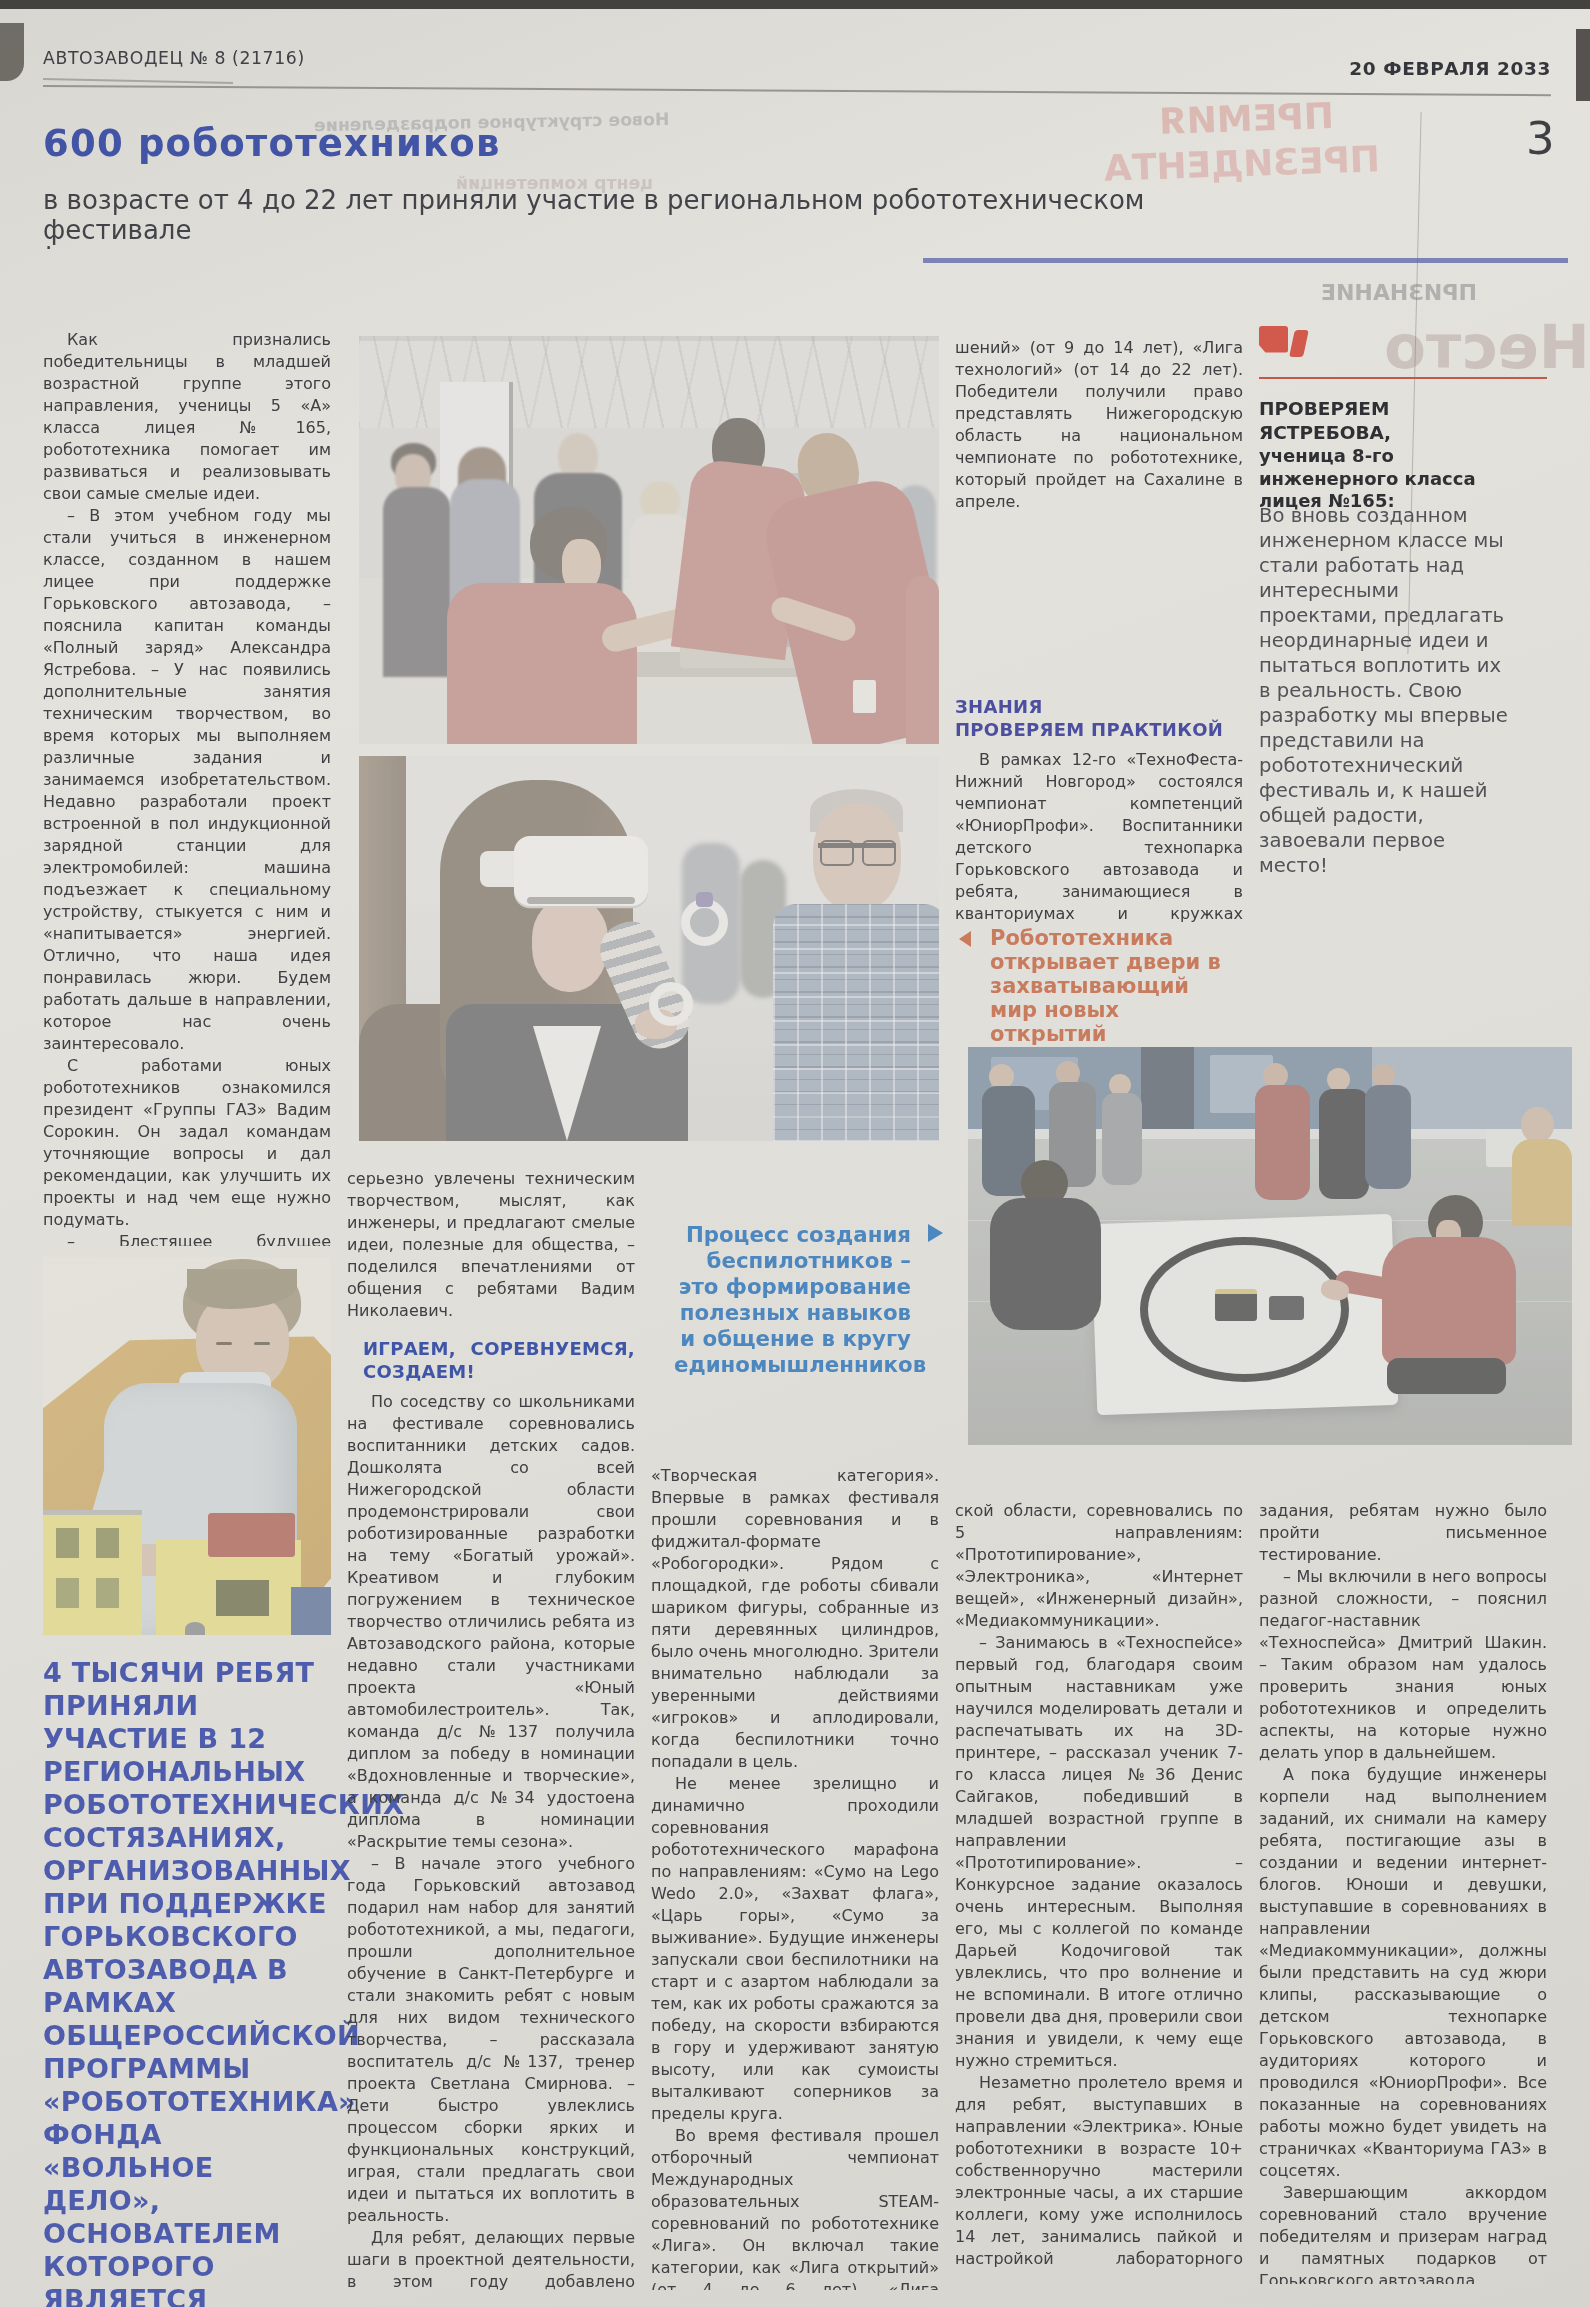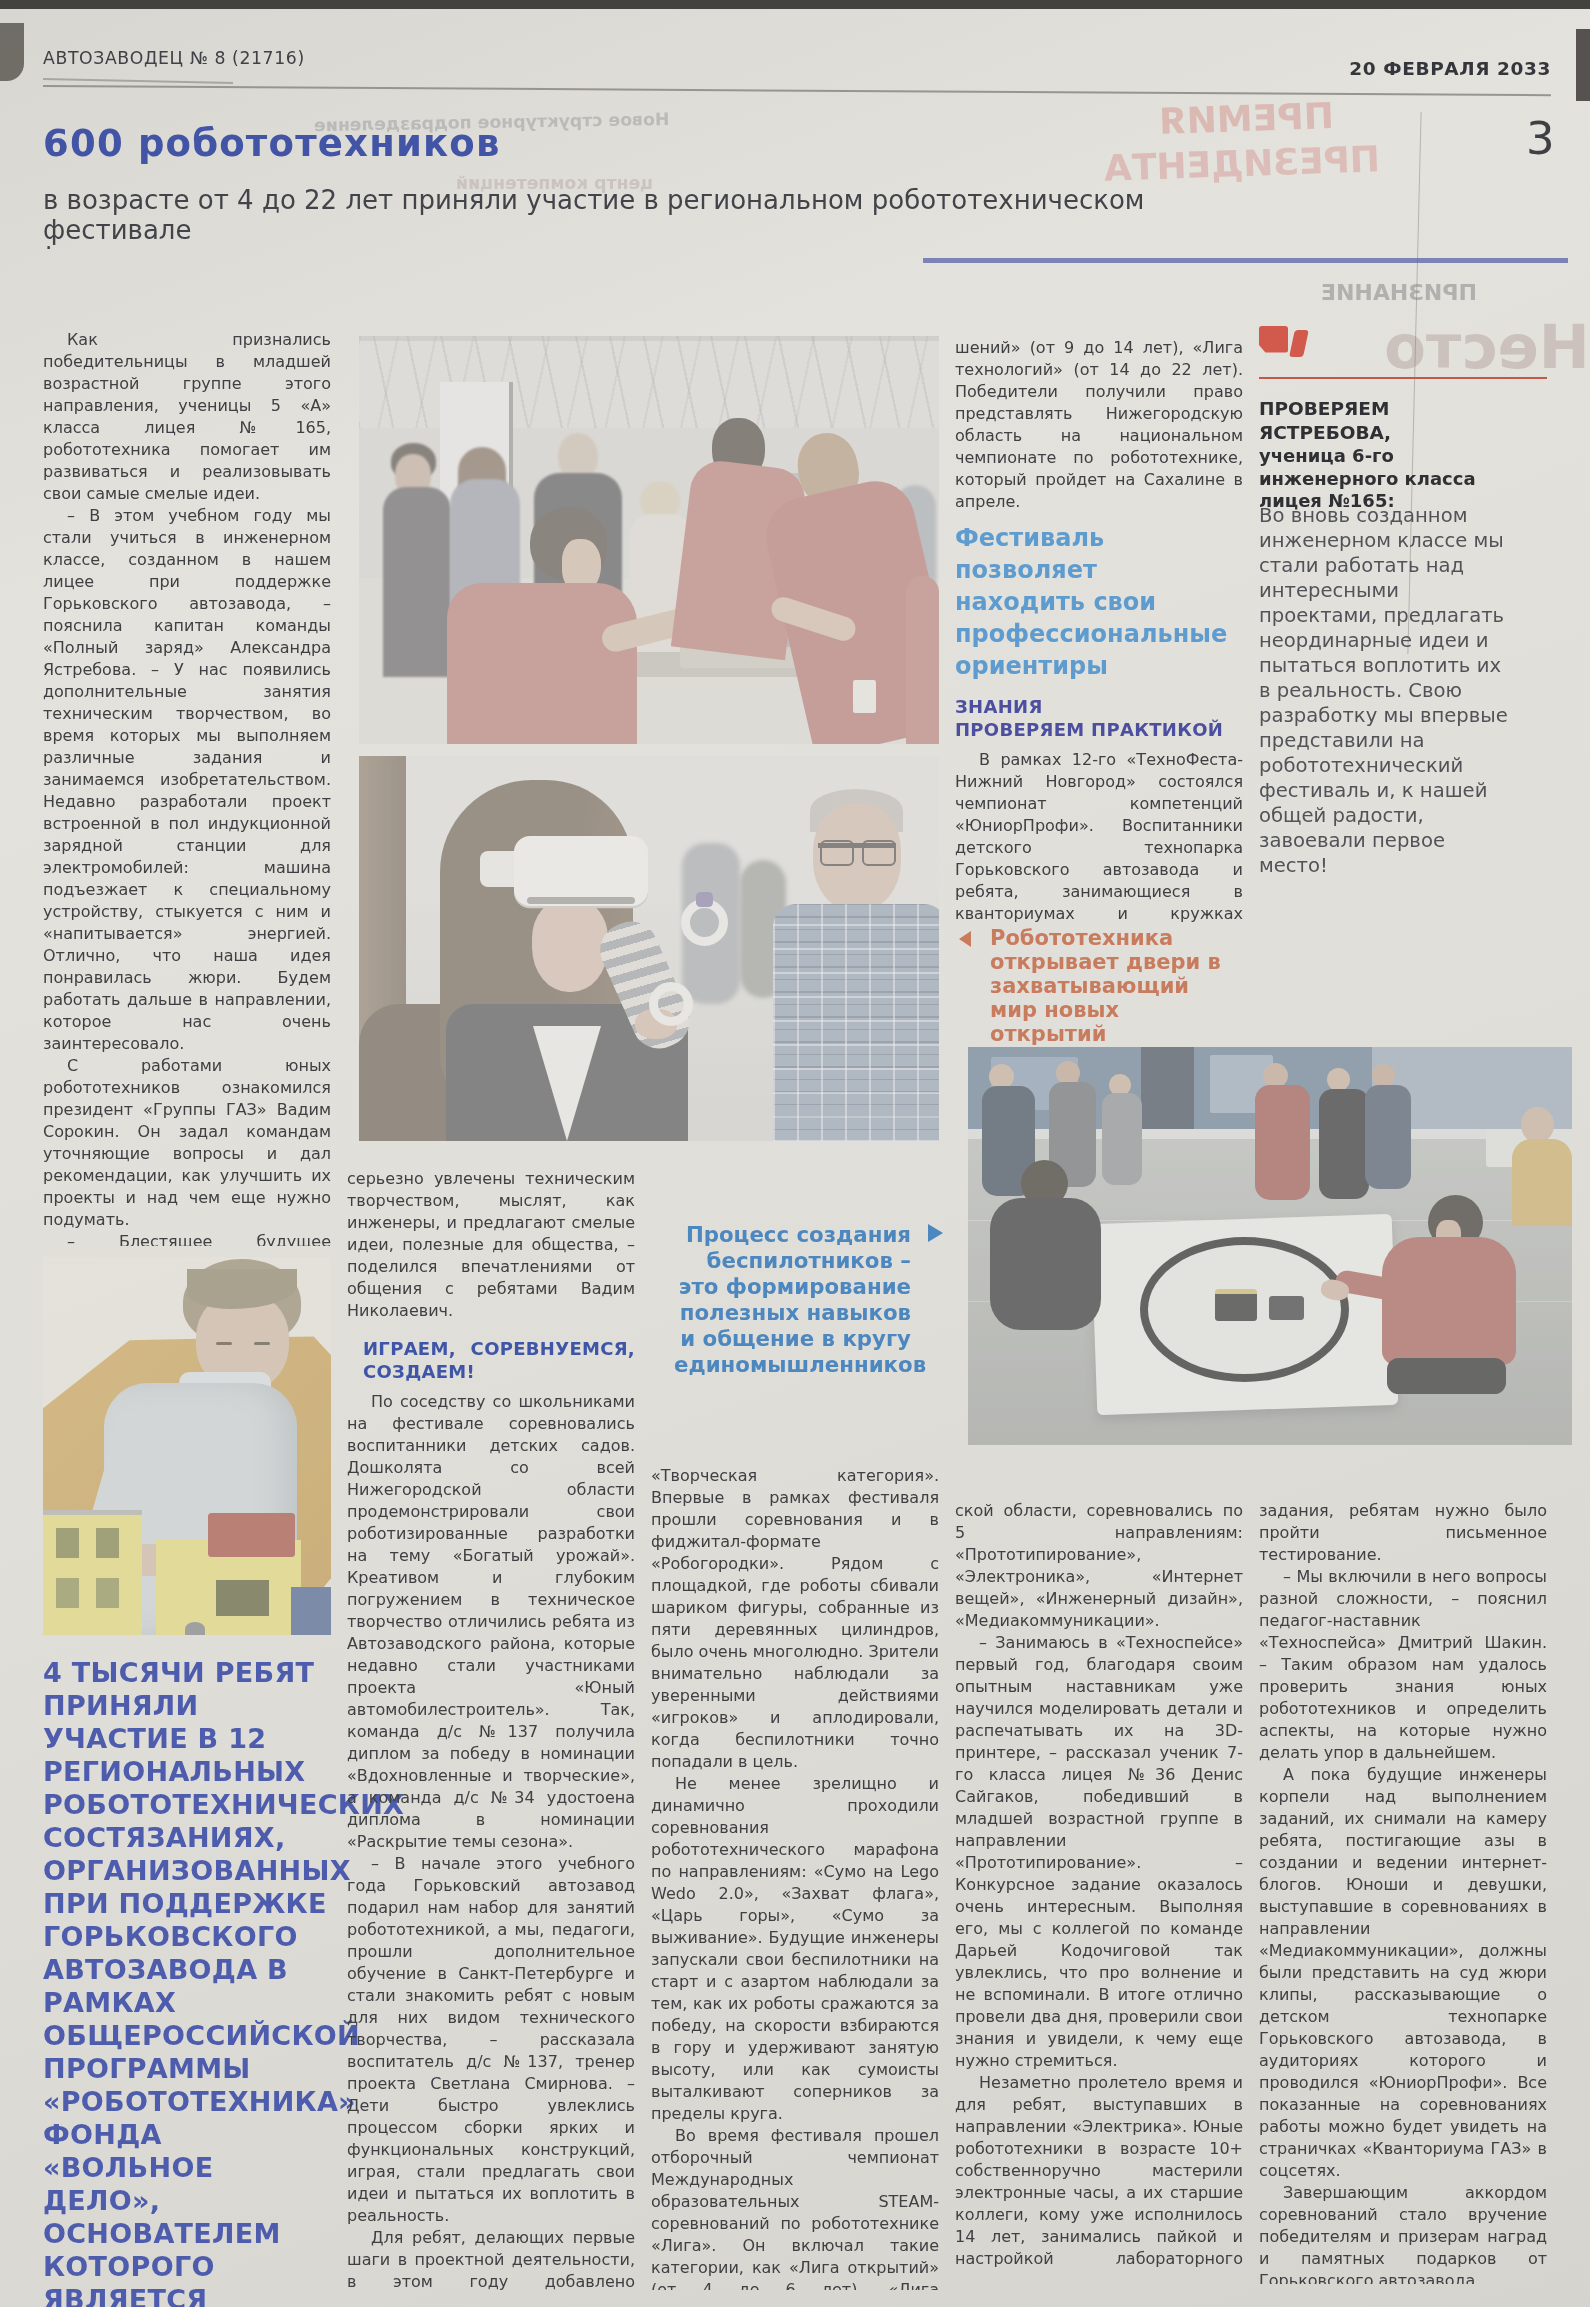--- a/index.html
+++ b/index.html
@@ -236,21 +236,20 @@
   </div>
   <div class="col body-text" style="left:651px;top:1465px;height:825px;overflow:hidden;">
     <p class="cont">«Творческая категория». Впервые в рамках фестиваля прошли соревнования и в фиджитал-формате «Робогородки». Рядом с площадкой, где роботы сбивали шариком фигуры, собранные из пяти деревянных цилиндров, было очень многолюдно. Зрители внимательно наблюдали за уверенными действиями «игроков» и аплодировали, когда беспилотники точно попадали в цель.</p>
     <p>Не менее зрелищно и динамично проходили соревнования робототехнического марафона по направлениям: «Сумо на Lego Wedo 2.0», «Захват флага», «Царь горы», «Сумо за выживание». Будущие инженеры запускали свои беспилотники на старт и с азартом наблюдали за тем, как их роботы сражаются за победу, на скорости взбираются в гору и удерживают занятую высоту, или как сумоисты выталкивают соперников за пределы круга.</p>
     <p>Во время фестиваля прошел отборочный чемпионат Международных образовательных STEAM-соревнований по робототехнике «Лига». Он включал такие категории, как «Лига открытий» (от 4 до 6 лет), «Лига исследований» (от 6 до 9 лет), «Лига ре-</p>
   </div>
 
   <div class="col body-text" style="left:955px;top:337px;height:180px;overflow:hidden;">
     <p class="cont">шений» (от 9 до 14 лет), «Лига технологий» (от 14 до 22 лет). Победители получили право представлять Нижегородскую область на национальном чемпионате по робототехнике, который пройдет на Сахалине в апреле.</p>
   </div>
-  <div class="abs pq-festival" style="left:955px;top:522px;width:248px;">Фестиваль позволяет находить свои профессиональные ориентиры</div>
   <div class="abs" style="left:955px;top:695px;width:288px;">
     <div class="sec-heading2">ЗНАНИЯ</div>
     <div class="sec-heading2">ПРОВЕРЯЕМ ПРАКТИКОЙ</div>
   </div>
   <div class="col body-text" style="left:955px;top:749px;height:176px;overflow:hidden;">
     <p>В рамках 12-го «ТехноФеста-Нижний Новгород» состоялся чемпионат компетенций «ЮниорПрофи». Воспитанники детского технопарка Горьковского автозавода и ребята, занимающиеся в кванториумах и кружках робототехники в райцентрах Нижегород-</p>
   </div>
   <div class="abs" style="left:957px;top:926px;width:288px;">
     <span class="abs" style="left:2.3px;top:4.6px;width:0;height:0;border-top:8.7px solid transparent;border-bottom:8.7px solid transparent;border-right:12.7px solid #c97b5e;"></span>
     <div class="pq-orange" style="padding-left:33px;width:242px;">Робототехника открывает двери в захватывающий мир новых открытий</div>
@@ -263,21 +262,21 @@
 
   <div class="abs" style="left:1259px;top:326px;width:48px;height:30px;">
     <div class="abs" style="left:0;top:0;width:29px;height:26.5px;background:#d15a4c;border-radius:2.9px;clip-path:polygon(0 0,100% 0,100% 100%,22% 100%,0 72%);"></div>
     <div class="abs" style="left:33px;top:3.5px;width:14px;height:26.5px;background:#d15a4c;border-radius:3.5px;transform:skewX(-12deg);"></div>
   </div>
   <div class="abs" style="left:1259px;top:377px;width:288px;height:2.3px;background:#c4564c;"></div>
   <div class="abs" style="left:1259px;top:397px;width:288px;">
     <div class="q-name">ПРОВЕРЯЕМ</div>
     <div class="q-name">ЯСТРЕБОВА,</div>
   </div>
-  <div class="abs q-role" style="left:1259px;top:445px;width:277px;">ученица 6-го инженерного класса лицея №165:</div>
+  <div class="abs q-role" style="left:1259px;top:445px;width:277px;">ученица 8-го инженерного класса лицея №165:</div>
   <div class="abs q-text" style="left:1259px;top:503px;width:251px;">Во вновь созданном инженерном классе мы стали работать над интересными проектами, предлагать неординарные идеи и пытаться воплотить их в реальность. Свою разработку мы впервые представили на робототехнический фестиваль и, к нашей общей радости, завоевали первое место!</div>
   <div class="col body-text" style="left:1259px;top:1500px;height:784px;overflow:hidden;">
     <p class="cont">задания, ребятам нужно было пройти письменное тестирование.</p>
     <p>– Мы включили в него вопросы разной сложности, – пояснил педагог-наставник «Техноспейса» Дмитрий Шакин. – Таким образом нам удалось проверить знания юных робототехников и определить аспекты, на которые нужно делать упор в дальнейшем.</p>
     <p>А пока будущие инженеры корпели над выполнением заданий, их снимали на камеру ребята, постигающие азы в создании и ведении интернет-блогов. Юноши и девушки, выступавшие в соревнованиях в направлении «Медиакоммуникации», должны были представить на суд жюри клипы, рассказывающие о детском технопарке Горьковского автозавода, в аудиториях которого и проводился «ЮниорПрофи». Все показанные на соревнованиях работы можно будет увидеть на страничках «Кванториума ГАЗ» в соцсетях.</p>
     <p>Завершающим аккордом соревнований стало вручение победителям и призерам наград и памятных подарков от Горьковского автозавода.</p>
 
   </div>
 
 </div>

